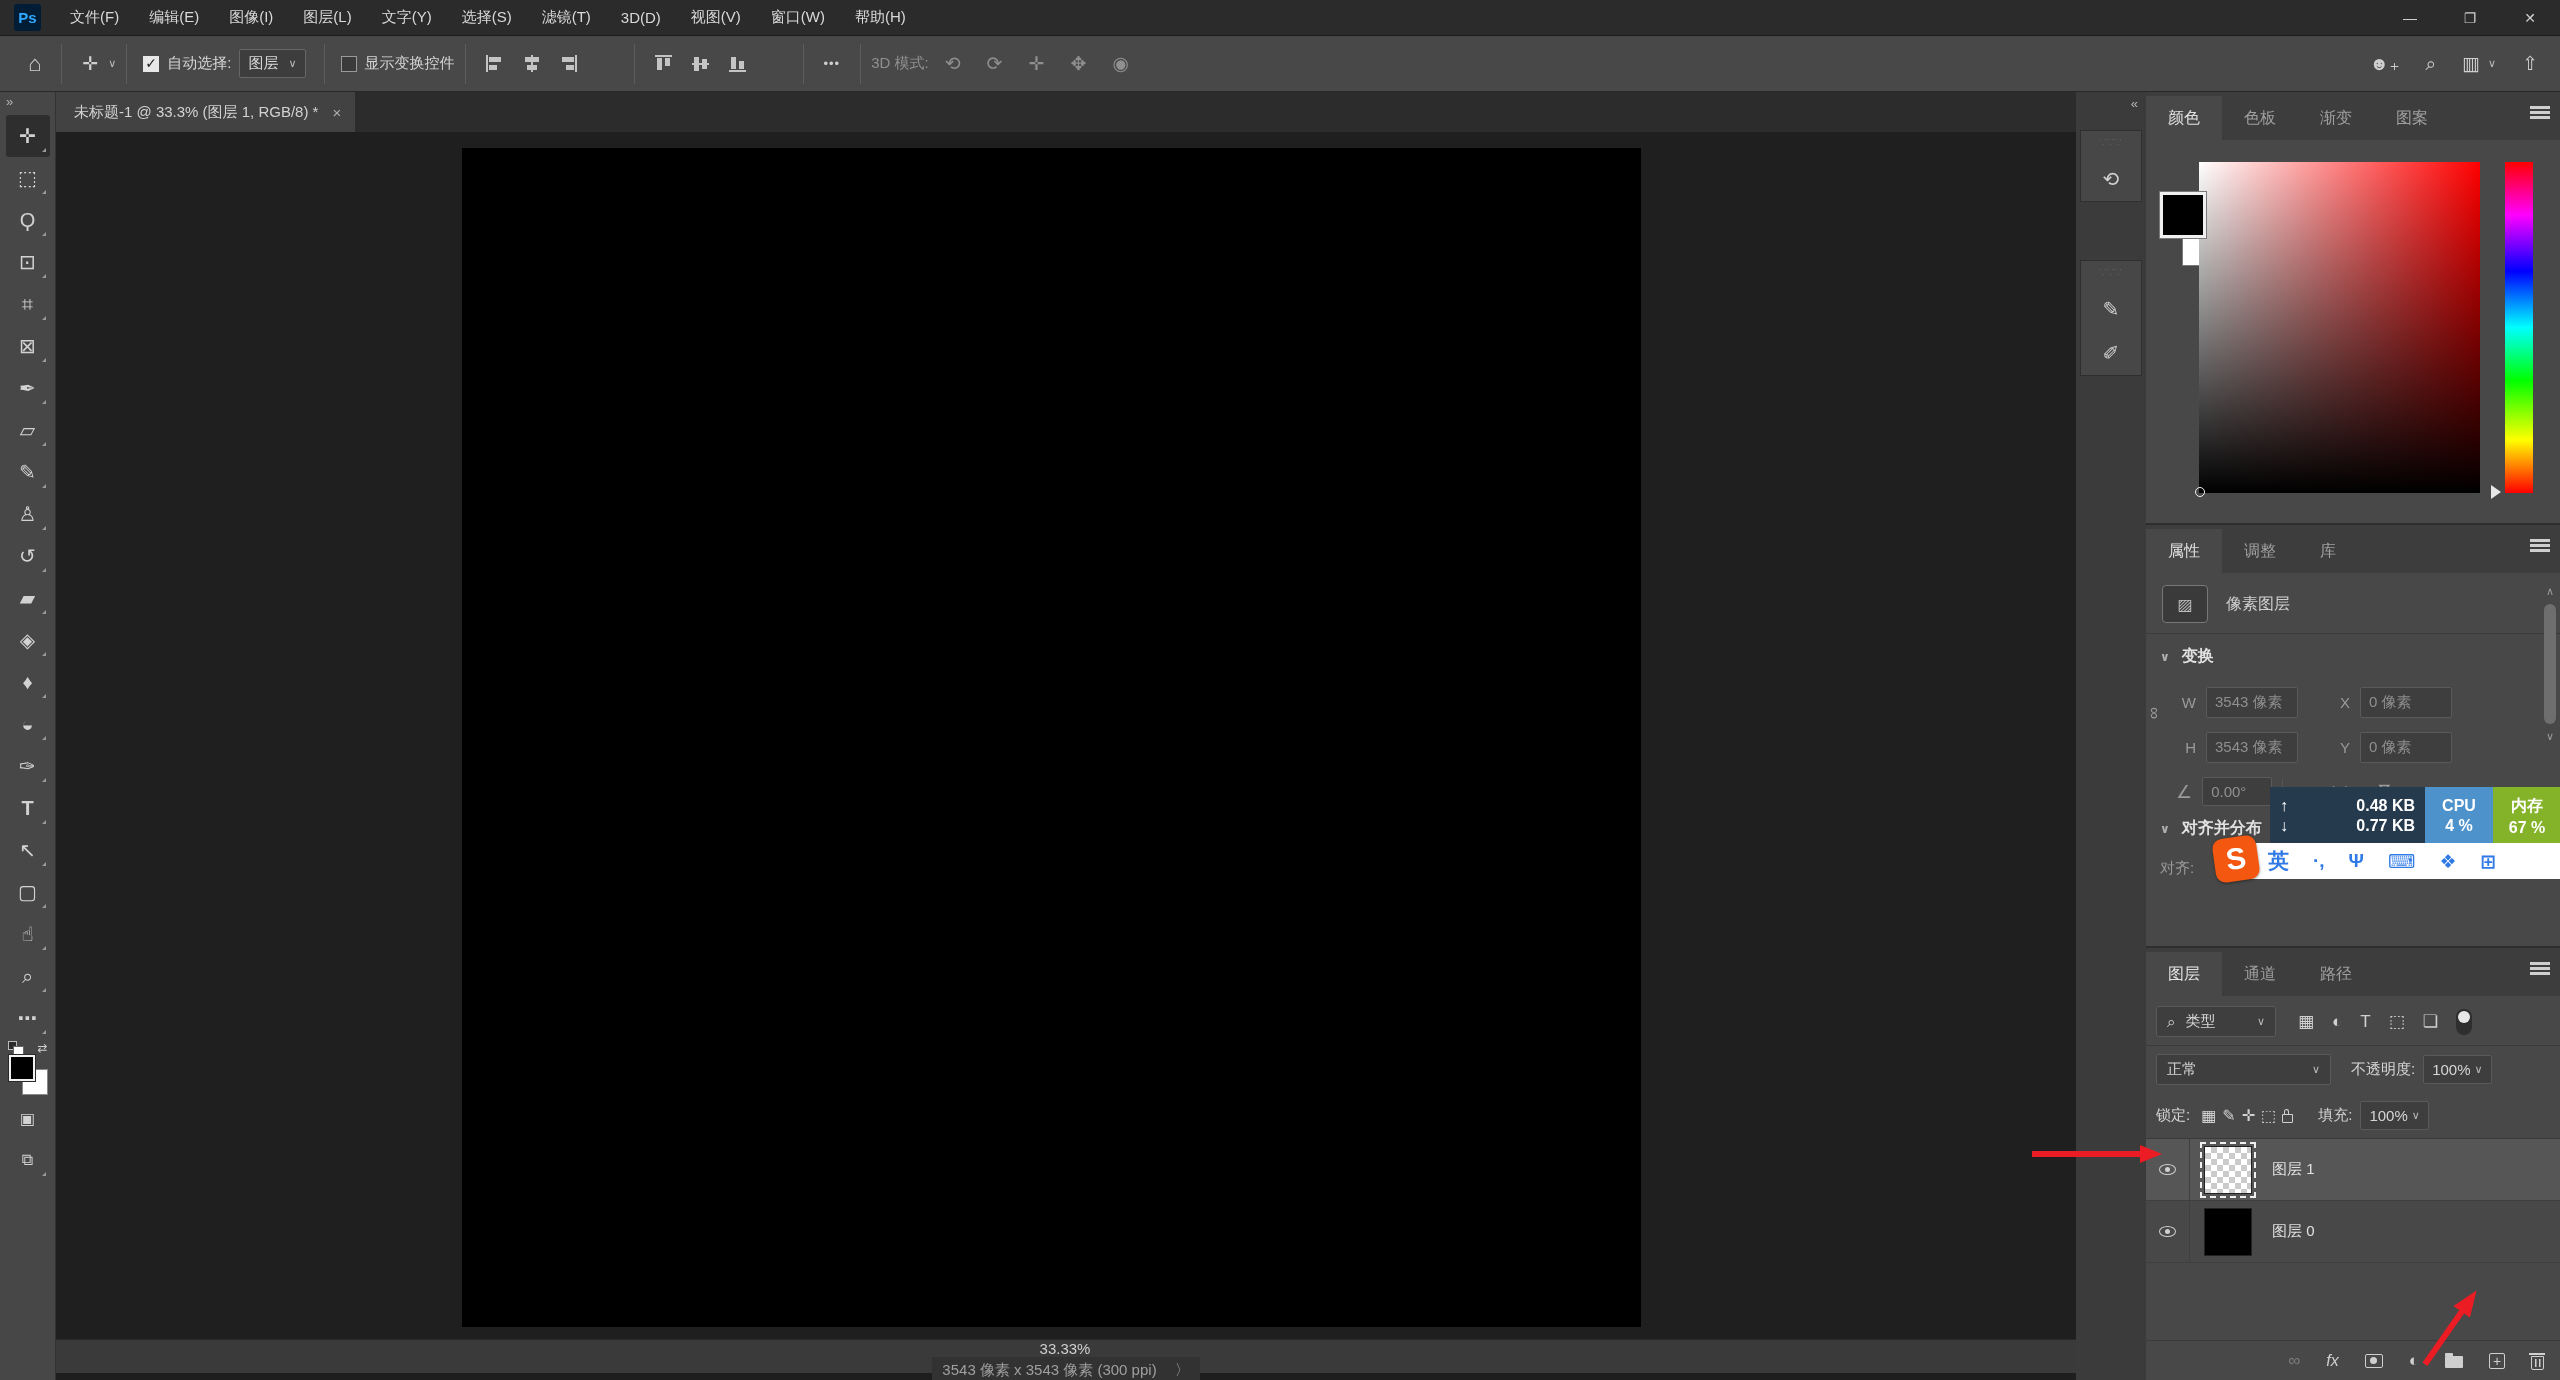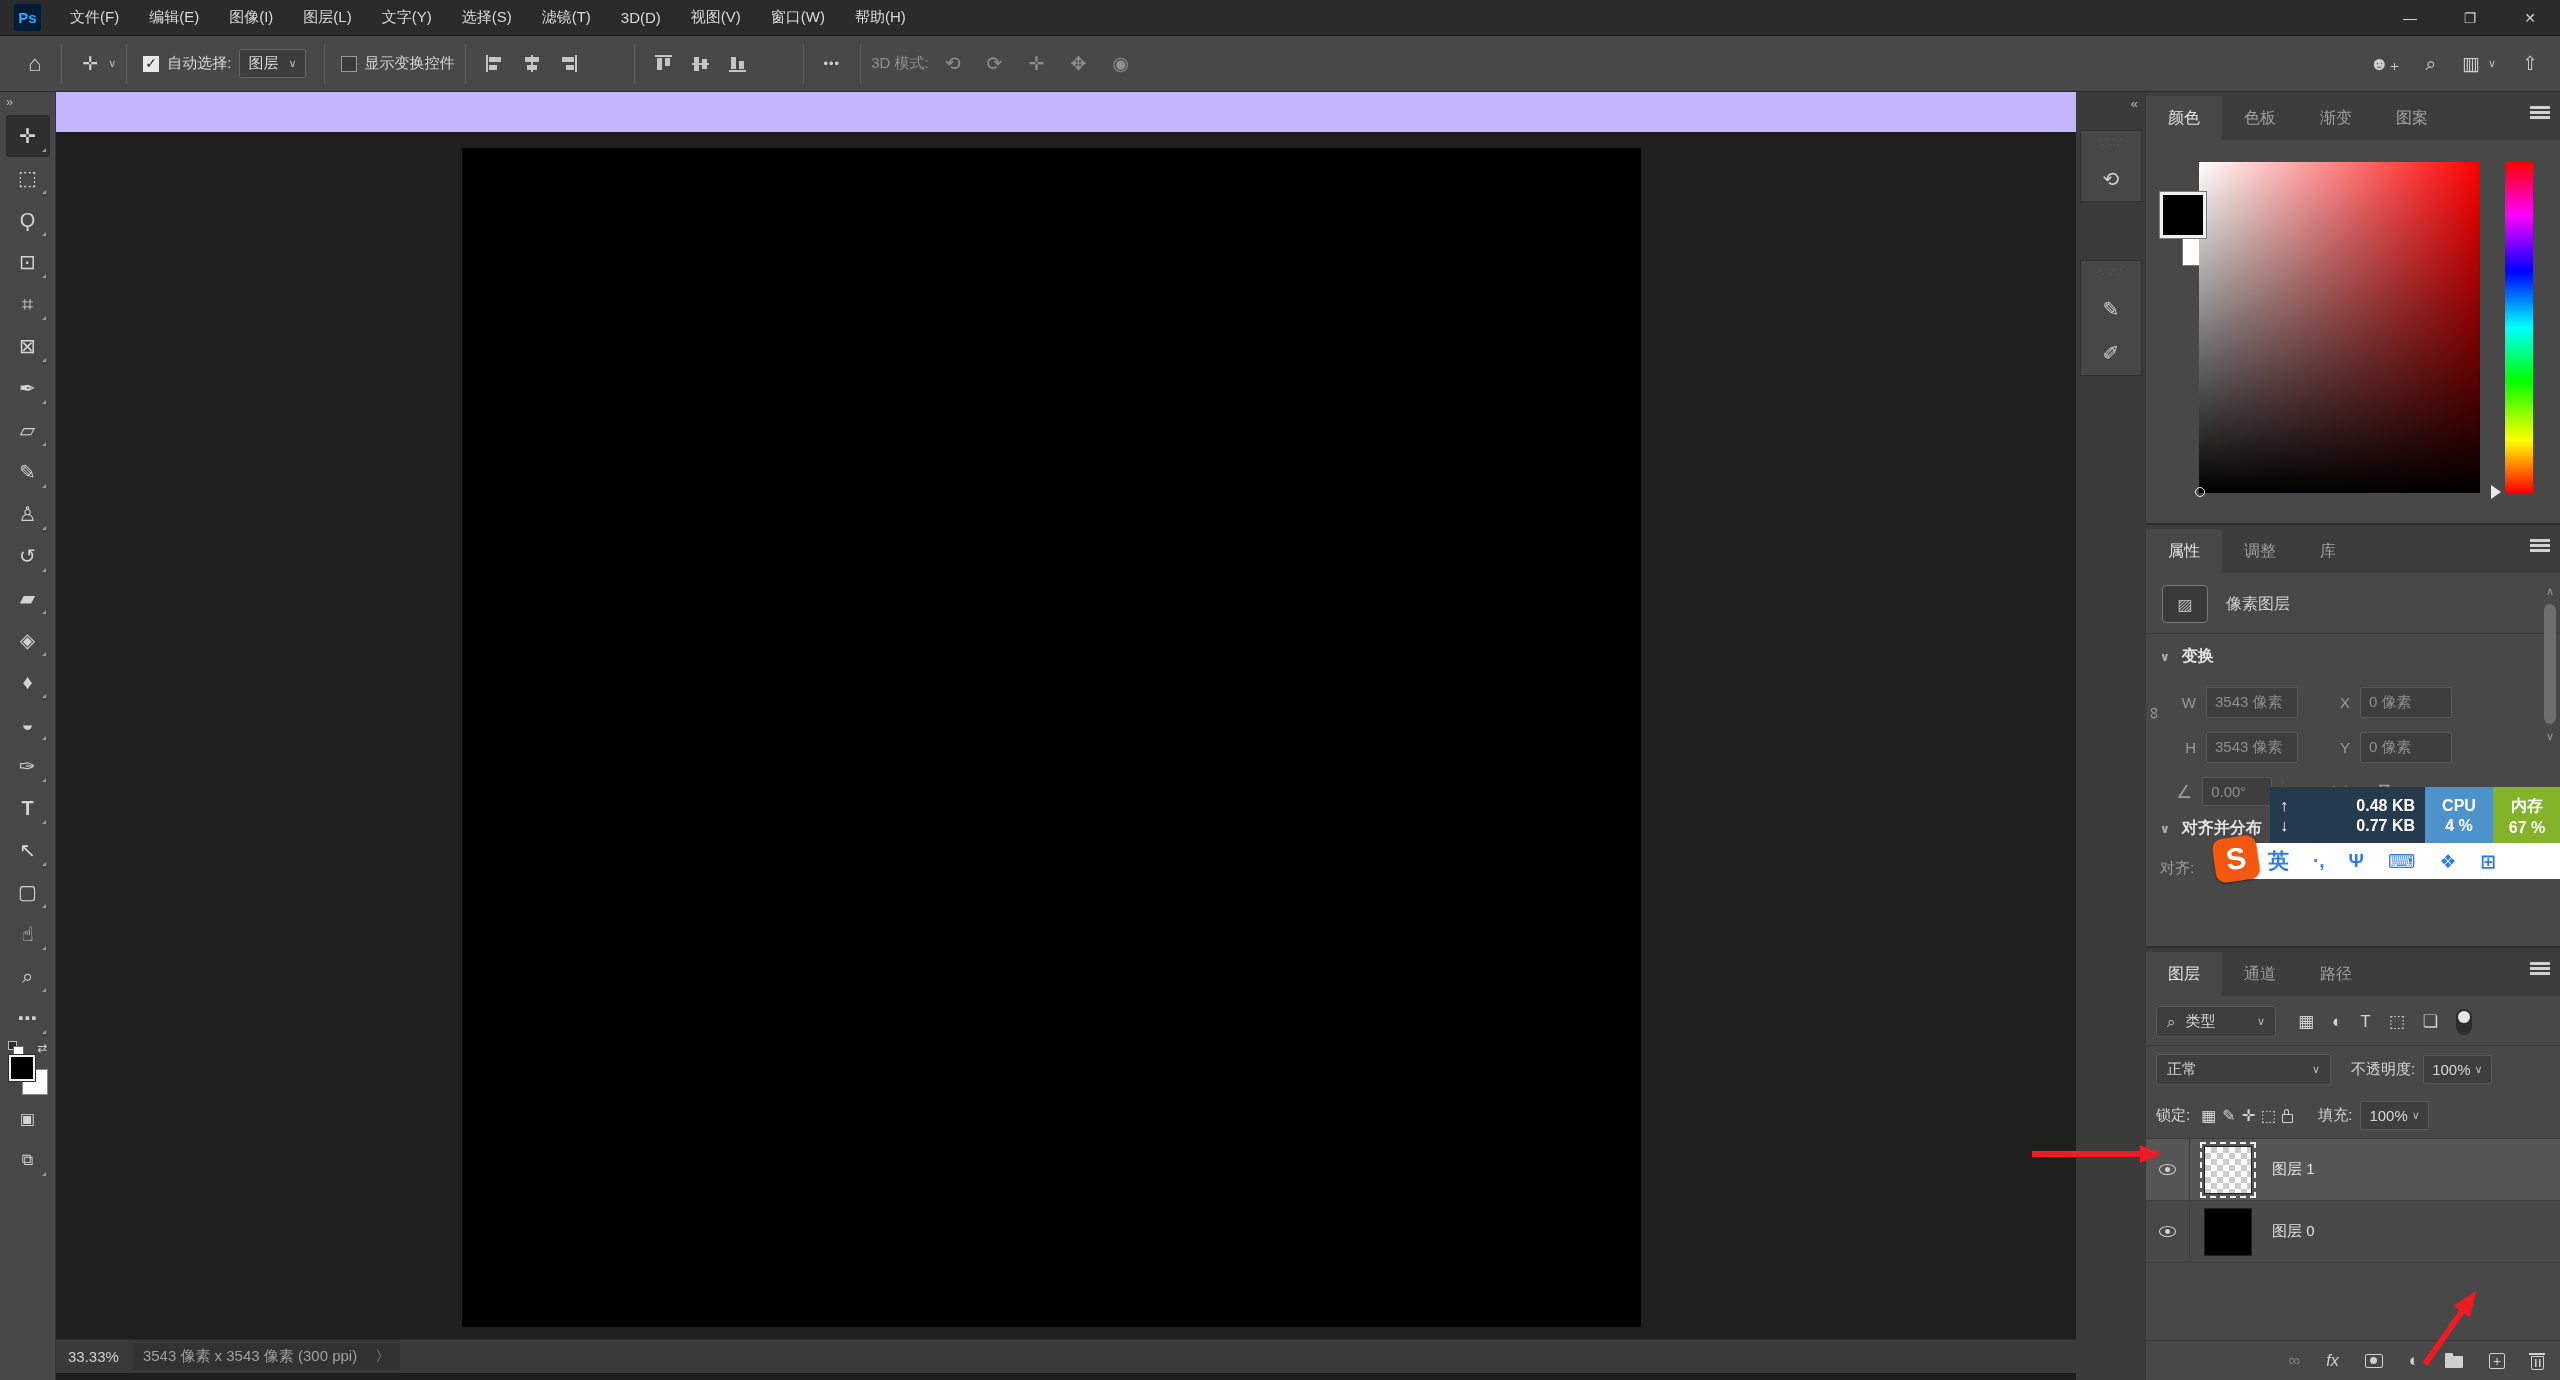--- a/index.html
+++ b/index.html
@@ -67,21 +67,21 @@
   #bg-swatch { position:absolute; left:16px; top:24px; width:26px; height:26px; background:#fff; border:1px solid #888; }
 
   
   #tabbar { position:absolute; left:56px; top:92px; width:2020px; height:40px; background:#2c2c2c; display:flex; }
   #doc-tab { background:#424242; color:#d2d2d2; font-size:15px; display:flex; align-items:center;
     gap:14px; padding:0 14px 0 18px; }
   #doc-close { color:#b0b0b0; font-size:15px; }
   #canvas-area { position:absolute; left:56px; top:132px; width:2020px; height:1207px; background:#1f1f1f; }
   #black-canvas { position:absolute; left:406px; top:16px; width:1179px; height:1179px; background:#000; }
   #statusbar { position:absolute; left:56px; top:1339px; width:2020px; height:34px; background:#3a3a3a;
-    display:flex; align-items:center; font-size:15px; border-top:1px solid #2a2a2a; }
+    display:flex; align-items:center; font-size:15px; border-top:1px solid #2a2a2a;flex-direction:column; }
   #status-zoom { color:#d0d0d0; margin:0 14px 0 12px; }
   #status-size { background:#323232; color:#9f9f9f; padding:4px 10px; display:flex; gap:18px; align-items:center; }
 
   
   #dockstrip { position:absolute; left:2076px; top:92px; width:70px; height:1288px; background:#3b3b3b; }
   #strip-collapse { position:absolute; right:8px; top:4px; font-size:13px; color:#b5b5b5; }
   .strip-box { position:absolute; left:4px; width:62px; background:#474747; border:1px solid #2f2f2f;
     display:flex; flex-direction:column; align-items:center; padding:10px 0; gap:20px; }
   .strip-box::before { content:'⸪⸪⸪'; color:#6f6f6f; font-size:8px; letter-spacing:1px; height:6px; line-height:4px; }
   .strip-icon { color:#d0d0d0; font-size:20px; }
@@ -306,20 +306,26 @@
     <div id="swatch-group">
       <span id="mini-default"></span>
       <span id="swap-icon">⇄</span>
       <div id="fg-swatch"></div>
       <div id="bg-swatch"></div>
     </div>
     <div class="tool noflyout" style="font-size:16px;">▣</div>
     <div class="tool" style="font-size:16px;">⧉</div>
   </div>
 
+  <div id="tabbar">
+    <div id="doc-tab">
+      <span>未标题-1 @ 33.3% (图层 1, RGB/8) *</span>
+      <span id="doc-close">×</span>
+    </div>
+  </div>
   <div id="canvas-area">
     <div id="black-canvas"></div>
   </div>
   <div id="statusbar">
     <span id="status-zoom">33.33%</span>
     <span id="status-size">
       <span>3543 像素 x 3543 像素 (300 ppi)</span>
       <span>〉</span>
     </span>
   </div>

